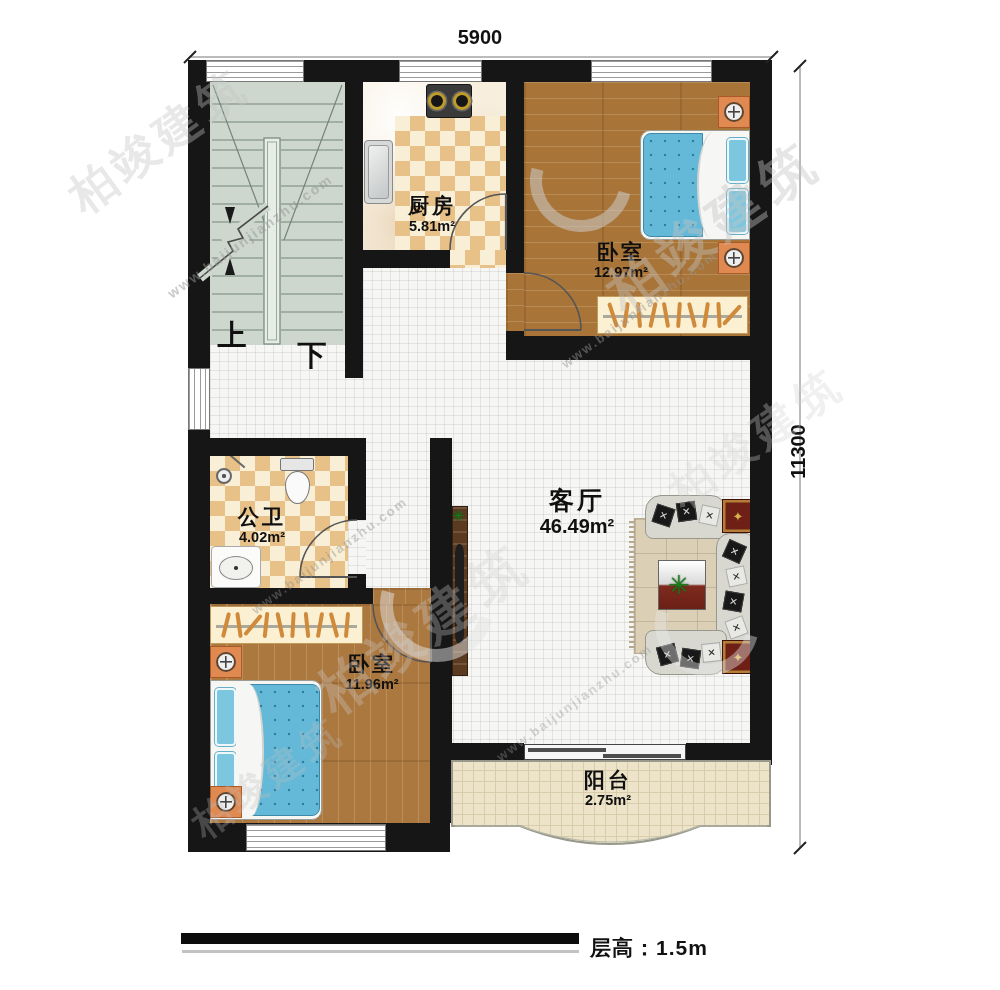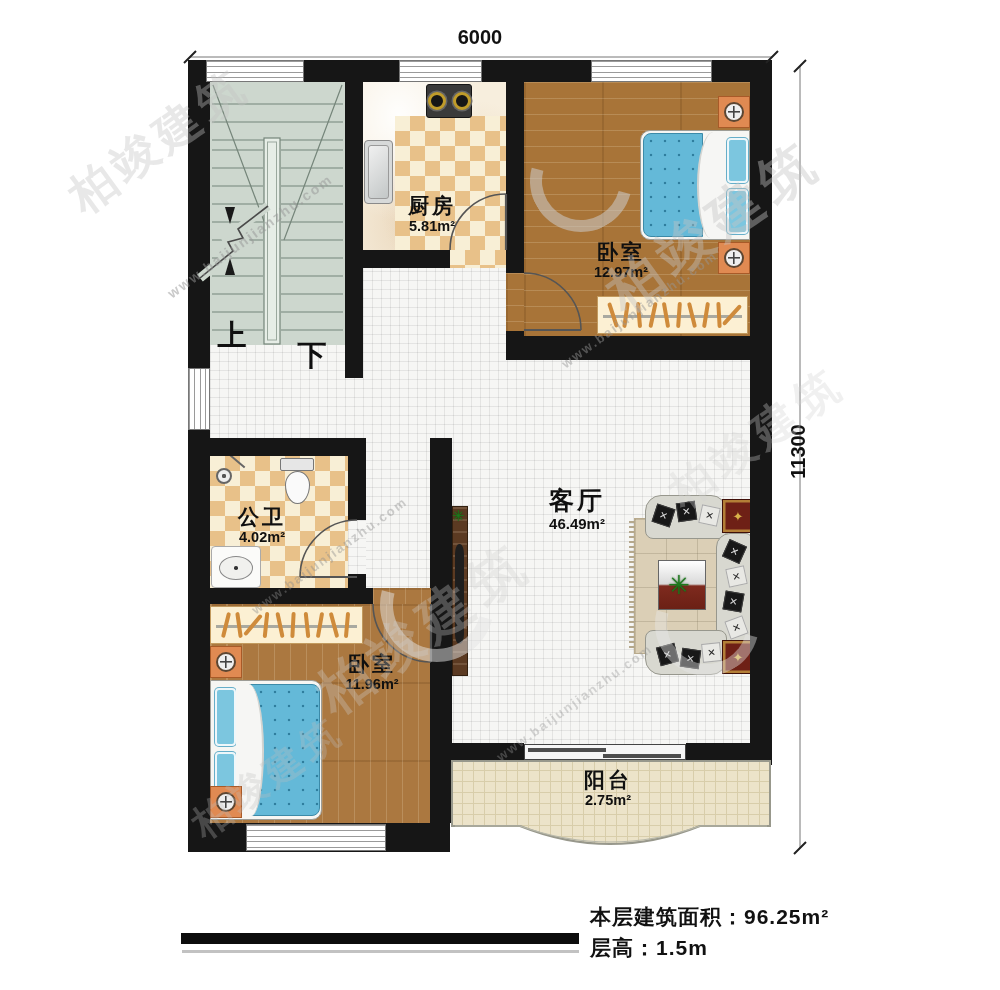--- a/index.html
+++ b/index.html
@@ -85,21 +85,21 @@
     background:linear-gradient(180deg,#ffffff 0%,#d9d9d9 48%,#7e2a1e 52%,#6b2015 100%);}
   .stable{background:#6e2016;border:1px solid #3f0f08;box-shadow:inset 0 0 0 2.5px rgba(216,178,74,.65);
     display:flex;align-items:center;justify-content:center;color:#d8b24a;font-size:13px;}
   .stable::after{content:"✦";}
   
   .rlabel{z-index:7;text-align:center;transform:translateX(-50%);color:#101010;font-weight:bold;
     line-height:1.15;white-space:nowrap;}
   .rlabel .rname{display:block;font-size:21px;letter-spacing:3px;}
   .rlabel .rarea{display:block;font-size:14.5px;letter-spacing:0;}
   .rlabel.big .rname{font-size:25px;}
-  .rlabel.big .rarea{font-size:15px;}
+  .rlabel.big .rarea{font-size:20px;}
   .stair-label{z-index:7;font-size:29px;font-weight:bold;color:#101010;transform:translateX(-50%);}
   .dim-label{z-index:7;font-size:20px;font-weight:bold;color:#111;}
   
   .title-row{z-index:7;color:#0c0c0c;font-weight:900;font-size:60px;letter-spacing:1px;white-space:nowrap;}
   .title-row .tscale{font-weight:700;letter-spacing:2px;}
   .title-bar{z-index:7;background:#0c0c0c;}
   .title-grayline{z-index:7;background:#c2c2c2;}
   .info-line{z-index:7;font-size:21px;font-weight:700;color:#111;letter-spacing:1px;white-space:nowrap;}
   
   .wm{position:absolute;z-index:8;pointer-events:none;font-weight:bold;white-space:nowrap;transform:rotate(-36deg);}
@@ -305,26 +305,25 @@
     <span class="rname">卧室</span>
     <span class="rarea">11.96m²</span>
   </div>
   <div class="abs rlabel" style="left:608px;top:768px">
     <span class="rname">阳台</span>
     <span class="rarea">2.75m²</span>
   </div>
   <div class="abs stair-label" style="left:232px;top:316px">上</div>
   <div class="abs stair-label" style="left:312px;top:336px">下</div>
 
-  <div class="abs dim-label" style="left:430px;top:26px;width:100px;text-align:center">6000</div>
+  <div class="abs dim-label" style="left:430px;top:26px;width:100px;text-align:center">5900</div>
   <div class="abs dim-label" style="left:758px;top:440px;width:80px;text-align:center;transform:rotate(-90deg)">11300</div>
 
   <div class="abs title-bar" style="left:181px;top:933px;width:398px;height:11px"></div>
   <div class="abs title-grayline" style="left:182px;top:950px;width:397px;height:3px"></div>
-  <div class="abs info-line" style="left:590px;top:903px">本层建筑面积：96.25m²</div>
   <div class="abs info-line" style="left:590px;top:934px">层高：1.5m</div>
 
   <div class="wm" style="left:55px;top:110px;font-size:46px;letter-spacing:6px;color:rgba(195,195,195,.38)">柏竣建筑</div>
   <div class="wm" style="left:150px;top:228px;font-size:14px;letter-spacing:2px;color:rgba(150,150,150,.5)">www.baijunjianzhu.com</div>
   <div class="wm-swirl" style="left:530px;top:130px;width:78px;height:78px;border-width:12px;border-color:rgba(205,205,205,.55)"></div>
   <div class="wm" style="left:590px;top:190px;font-size:54px;letter-spacing:8px;color:rgba(195,195,195,.42)">柏竣建筑</div>
   <div class="wm" style="left:545px;top:302px;font-size:13px;letter-spacing:2px;color:rgba(150,150,150,.48)">www.baijunjianzhu.com</div>
   <div class="wm-swirl" style="left:380px;top:548px;width:88px;height:88px;border-width:13px;border-color:rgba(228,228,228,.5)"></div>
   <div class="wm" style="left:300px;top:592px;font-size:54px;letter-spacing:8px;color:rgba(205,205,205,.32)">柏竣建筑</div>
   <div class="wm" style="left:235px;top:548px;font-size:13px;letter-spacing:2px;color:rgba(140,140,140,.42)">www.baijunjianzhu.com</div>

